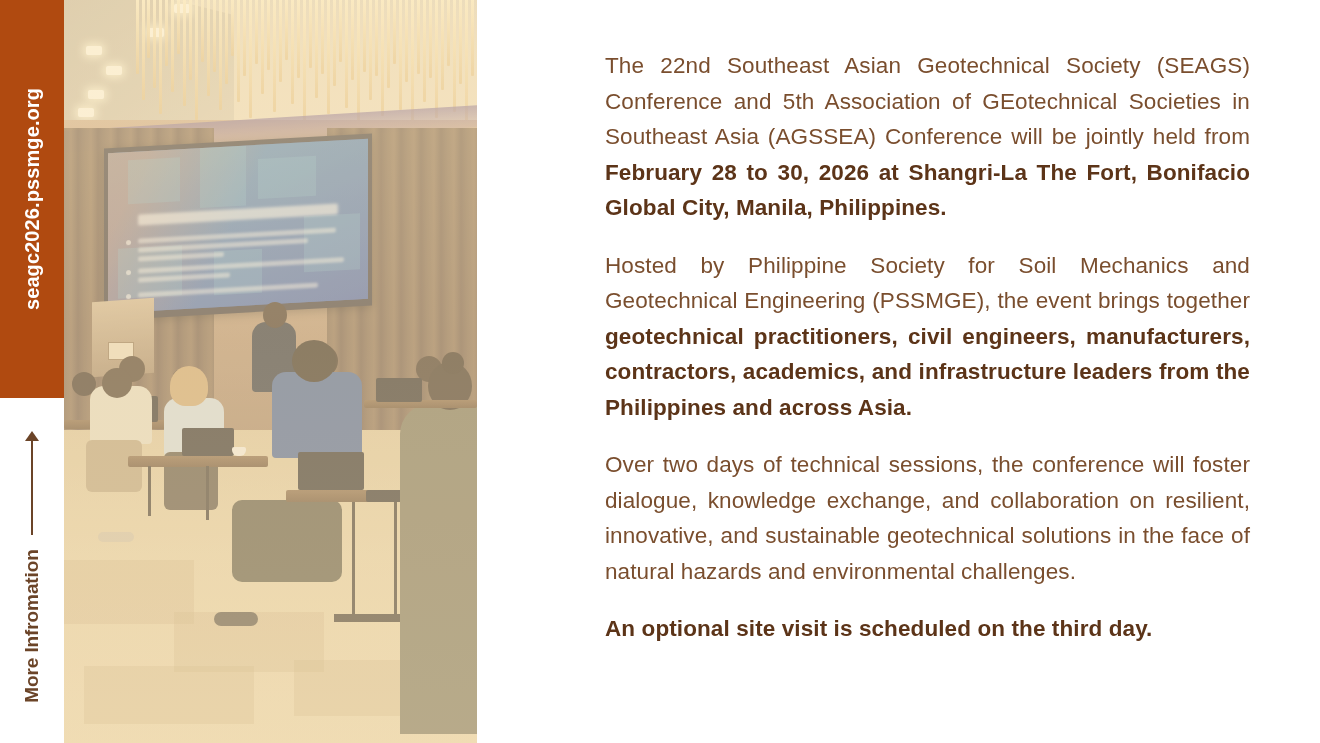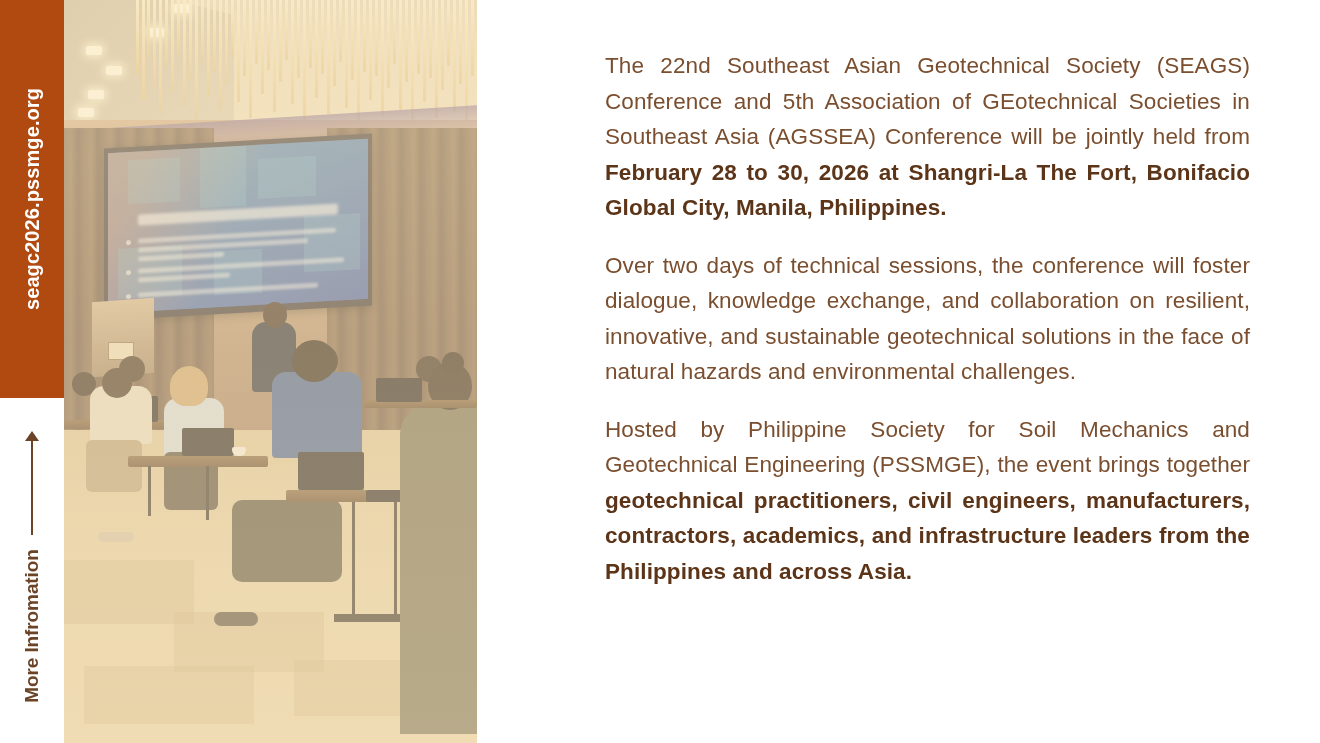--- a/index.html
+++ b/index.html
@@ -504,19 +504,20 @@
     </div>
 
     <div class="photo-tint"></div>
     <div class="photo-fade"></div>
   </div>
 
   <div class="content">
 
     <p class="para"><span>The 22nd Southeast Asian Geotechnical Society (SEAGS) Conference and 5th Association of  GEotechnical Societies in Southeast Asia (AGSSEA) Conference will be jointly held from </span><b>February 28 to 30, 2026 at Shangri-La The Fort, Bonifacio Global City, Manila, Philippines.</b></p>
 
+    <p class="para"><span>Hosted by Philippine Society for Soil Mechanics and Geotechnical Engineering (PSSMGE), the event brings together </span><b>geotechnical practitioners, civil engineers, manufacturers, contractors, academics, and infrastructure leaders from the Philippines and across Asia.</b></p>
+
     <p class="para"><span>Over two days of technical sessions, the conference will foster dialogue, knowledge exchange, and collaboration on resilient, innovative, and sustainable geotechnical solutions in the face of natural hazards and environmental challenges.</span></p>
 
-    <p class="para"><span>Hosted by Philippine Society for Soil Mechanics and Geotechnical Engineering (PSSMGE), the event brings together </span><b>geotechnical practitioners, civil engineers, manufacturers, contractors, academics, and infrastructure leaders from the Philippines and across Asia.</b></p>
-
+    <p class="para para-bold-only">An optional site visit is scheduled on the third day.</p>
   </div>
 
 </div>
 
 </body></html>

